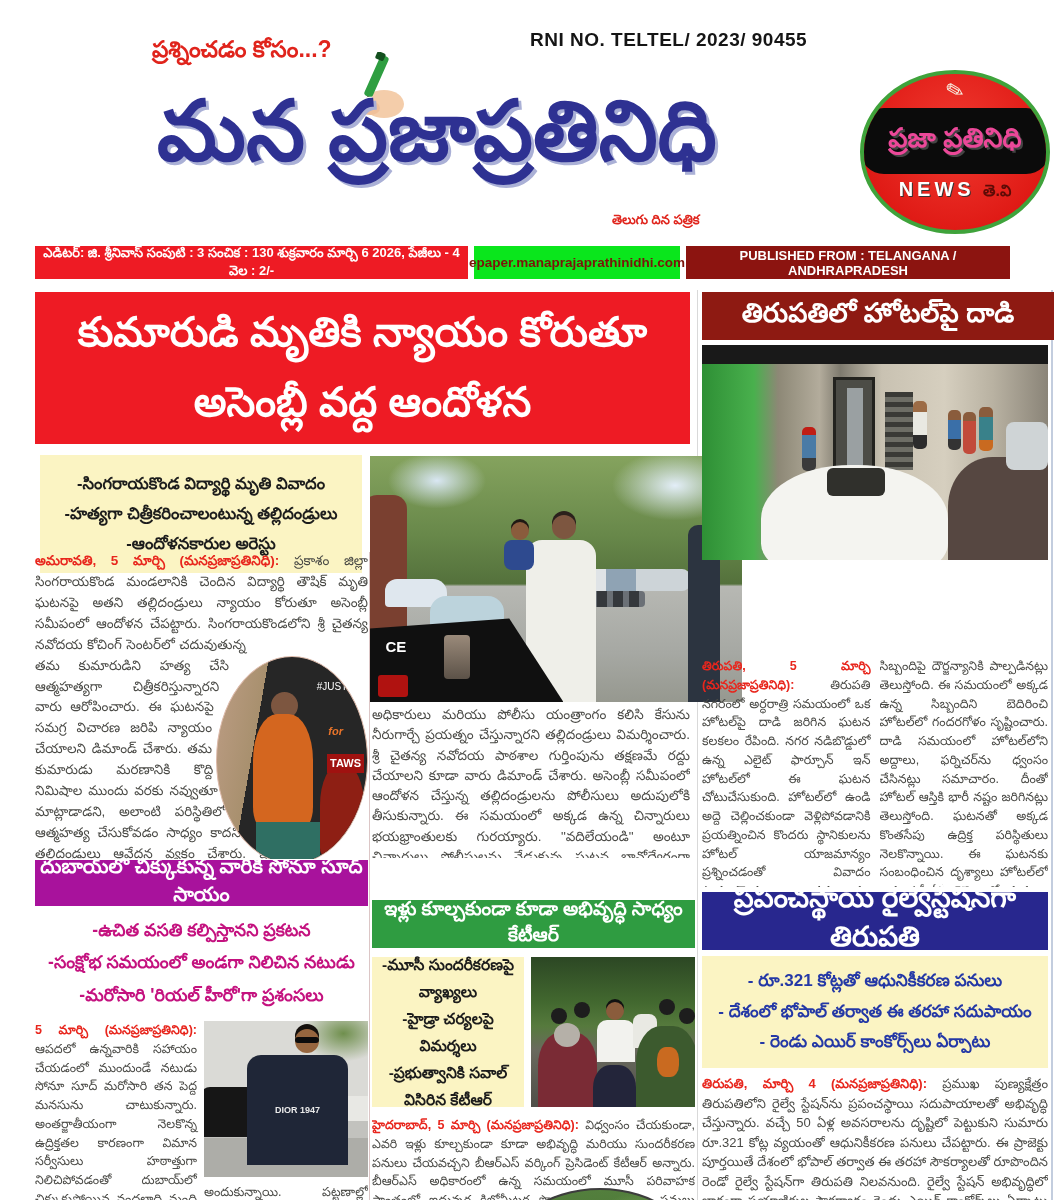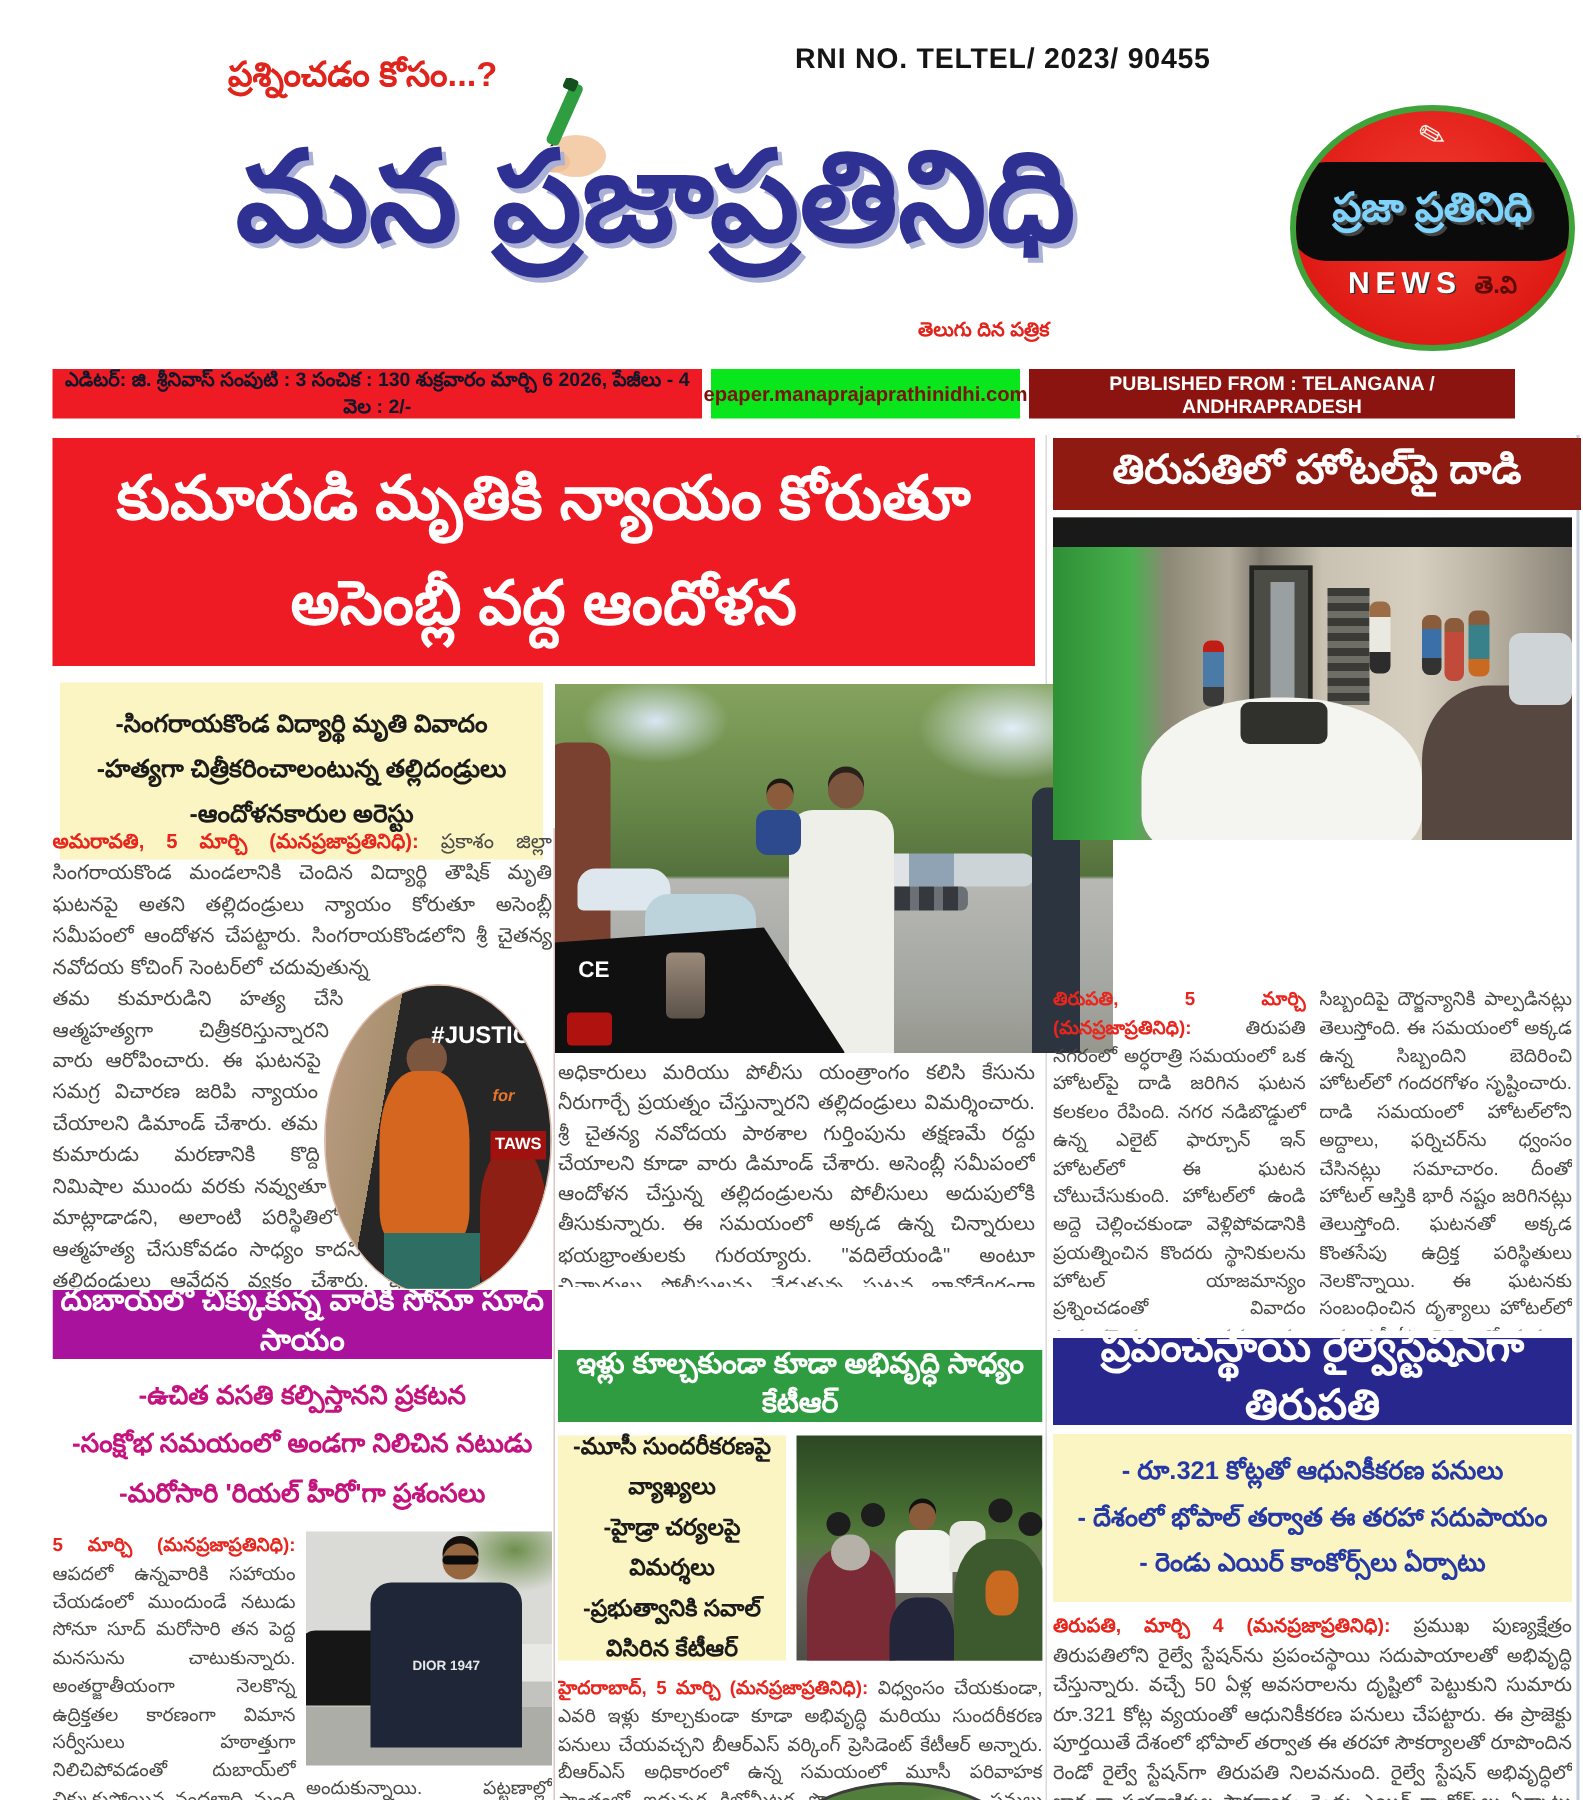--- a/index.html
+++ b/index.html
@@ -13,29 +13,29 @@
   .masthead{position:absolute;left:22px;top:58px;width:830px;height:168px;display:flex;align-items:center;justify-content:center;
             font-size:84px;font-weight:bold;color:#2e3192;white-space:nowrap;
             text-shadow:3px 3px 0 #aab0d6, -1px -1px 0 #ffffff;}
   .masthead-sub{position:absolute;left:612px;top:212px;font-size:13px;font-weight:bold;color:#e0241c;}
   .logo{position:absolute;left:860px;top:70px;width:190px;height:164px;border-radius:50%;
         background:radial-gradient(circle at 50% 40%, #f03a30 0%, #e01b16 70%, #c31410 100%);
         border:4px solid #3fa33b;box-sizing:border-box;overflow:hidden;}
   .logo-pen{position:absolute;left:50%;top:4px;transform:translateX(-50%) rotate(-15deg);font-size:22px;color:#f7f2e4;}
   .logo-band{position:absolute;left:-4px;right:-4px;top:34px;height:66px;background:#0b0b0b;border-radius:24px;
              display:flex;align-items:center;justify-content:center;}
-  .logo-title{color:#7dd3fc;font-size:27px;font-weight:bold;text-shadow:2px 2px 0 #444;white-space:nowrap;}
+  .logo-title{color:#ec4899;font-size:27px;font-weight:bold;text-shadow:2px 2px 0 #444;white-space:nowrap;}
   .logo-bottom{position:absolute;left:0;right:0;top:104px;text-align:center;}
   .logo-news{color:#ffffff;font-size:20px;font-weight:bold;letter-spacing:4px;text-shadow:1px 1px 0 #333;}
   .logo-suffix{color:#5d0b06;font-size:16px;font-weight:bold;margin-left:4px;margin-top:48px;}
 
   
   .bar{position:absolute;top:246px;height:33px;display:flex;align-items:center;justify-content:center;
        font-weight:bold;box-sizing:border-box;text-align:center;}
-  .bar-editor{left:35px;width:433px;background:#ee1b24;color:#0f172a;font-size:13px;}
+  .bar-editor{left:35px;width:433px;background:#ee1b24;color:#ffffff;font-size:13px;}
   .bar-epaper{left:474px;width:206px;background:#0ae61c;color:#7c130a;font-size:13.5px;}
   .bar-published{left:686px;width:324px;background:#8c1410;color:#fff;font-size:13px;}
 
   
   .vdiv{position:absolute;width:1px;background:#dcc6c6;}
   .vdiv.main{left:697px;top:290px;height:910px;background:#d9d9d9;}
   .vdiv.left{left:369px;top:552px;height:648px;}
   .vdiv.edge{left:1051px;top:290px;height:910px;background:#c3cdde;width:2px;}
 
   
@@ -71,21 +71,21 @@
   .pm-banner-frag{position:absolute;left:8%;top:24%;color:#fff;font-size:15px;font-weight:bold;}
   .pm-banner-red{position:absolute;left:4%;bottom:6%;width:30px;height:22px;background:#b01210;border-radius:3px;}
   .s1-col1{position:absolute;left:35px;top:551px;width:333px;height:308px;font-size:13.5px;line-height:1.55;overflow:hidden;}
   .oval-woman{float:right;width:150px;height:206px;border-radius:50%;margin:42px 0 6px 10px;
       shape-outside:ellipse(75px 103px at 50% 50%);position:relative;overflow:hidden;border:1px solid #dcb9a9;
       background:linear-gradient(100deg,#bd9d85 0%,#a8906e 28%,#262626 28% 100%);}
   .ow-head{position:absolute;left:36%;top:17%;width:27px;height:27px;background:#7d5640;border-radius:50%;}
   .ow-body{position:absolute;left:24%;top:28%;width:60px;height:56%;background:#d4661f;border-radius:40% 40% 20% 20%;}
   .ow-teal{position:absolute;left:26%;bottom:0;width:64px;height:20%;background:#2f6f63;}
   .ow-red-person{position:absolute;right:2%;bottom:4%;width:44px;height:44%;background:#8e1f14;border-radius:45% 45% 8% 8%;}
-  .ow-tag{position:absolute;right:2%;top:11%;color:#fff;font-size:16px;font-weight:bold;margin-left:40px;}
+  .ow-tag{position:absolute;right:2%;top:11%;color:#fff;font-size:10px;font-weight:normal;margin-left:40px;}
   .ow-for{position:absolute;right:16%;top:32%;color:#e8742a;font-size:11px;font-weight:bold;font-style:italic;}
   .ow-taws{position:absolute;right:2%;top:47%;background:#a01210;color:#fff;font-size:11px;font-weight:bold;padding:1px 3px;}
   .s1-col2{position:absolute;left:372px;top:705px;width:318px;height:153px;font-size:13.5px;line-height:1.5;overflow:hidden;}
 
   
   .s2{position:absolute;left:35px;top:860px;width:333px;height:340px;overflow:hidden;}
   .s2-headline{position:relative;width:100%;height:46px;background:#a8129c;color:#fff;font-weight:bold;font-size:20px;
                display:flex;align-items:center;justify-content:center;text-align:center;}
   .s2-bullets{margin-top:8px;text-align:center;color:#c4127f;font-weight:bold;font-size:17.5px;line-height:1.85;}
   .s2-cols{display:flex;gap:7px;margin-top:10px;}

